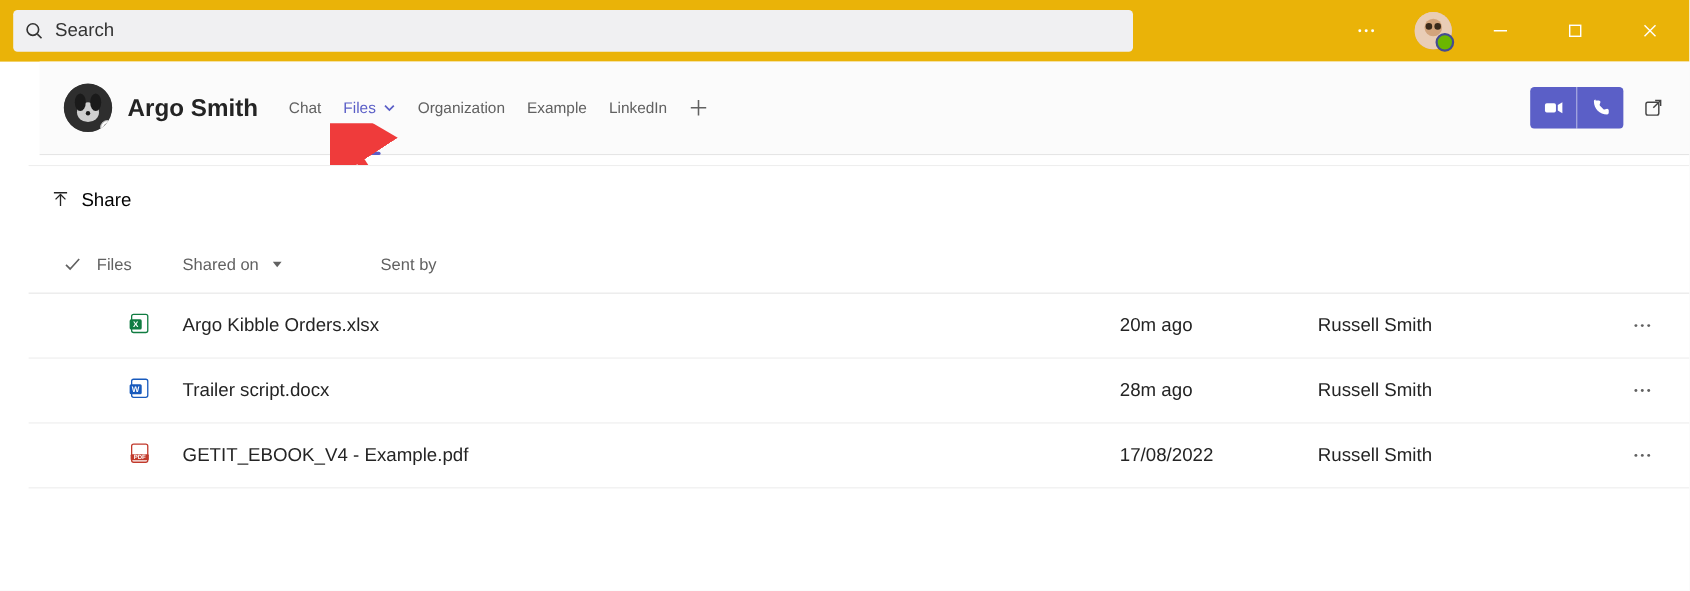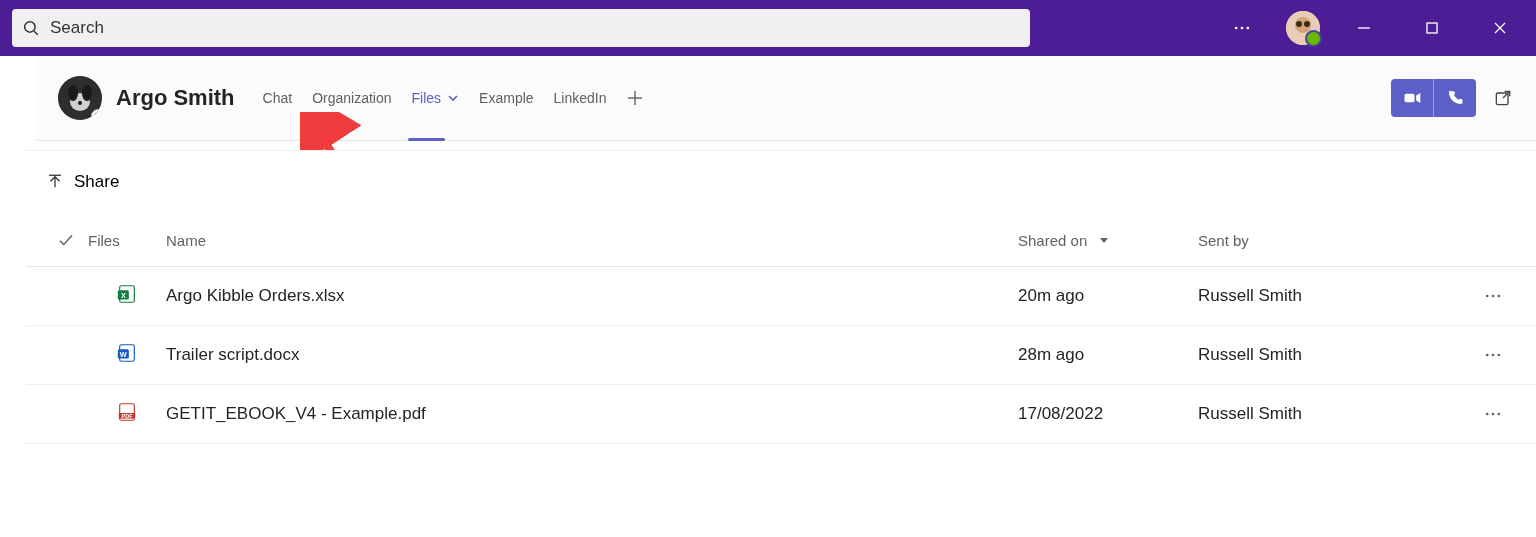--- a/index.html
+++ b/index.html
@@ -1,17 +1,17 @@
 <!DOCTYPE html>
 <html><head>
 <meta charset="utf-8">
 <style>
   html,body{margin:0;padding:0;font-family:"Segoe UI",Arial,sans-serif;background:#f5f5f5;}
   .root{width:1536px;height:537px;background:#fff;position:relative;overflow:hidden;}
-  .titlebar{background:#4c1d95;height:56px;display:flex;align-items:center;padding:0 12px;color:#fff;}
+  .titlebar{background:#eab308;height:56px;display:flex;align-items:center;padding:0 12px;color:#fff;}
   .searchbox{flex:0 0 auto;width:1018px;height:38px;background:#f0f0f2;border-radius:4px;display:flex;align-items:center;color:#2b2b2b;margin-right:auto;}
   .searchbox svg{margin:0 8px 0 10px;flex:0 0 auto;}
   .search-input{flex:1;border:none;background:transparent;font-size:17px;color:#2b2b2b;outline:none;}
   .search-input::placeholder{color:#333;}
   .title-icons{display:flex;align-items:center;gap:20px;color:#fff;}
   .title-icons .tbtn{width:48px;height:48px;display:flex;align-items:center;justify-content:center;cursor:pointer;}
   .avatar-top{width:34px;height:34px;border-radius:50%;background:linear-gradient(135deg,#f1d4c1,#c1906a);position:relative;flex:0 0 auto;display:flex;align-items:center;justify-content:center;}
   .avatar-top .presence{position:absolute;right:-2px;bottom:-2px;width:13px;height:13px;border-radius:50%;background:#6bb700;border:2px solid #444B91;}
   .chat-header{height:84px;border-bottom:1px solid #e5e5e5;display:flex;align-items:center;padding:0 18px 0 22px;background:#fbfbfb;margin-left:36px;}
   .chat-avatar{width:44px;height:44px;border-radius:50%;background:linear-gradient(135deg,#3a3a3a,#6a6a6a);position:relative;margin-right:14px;display:flex;align-items:center;justify-content:center;overflow:hidden;}
@@ -104,29 +104,29 @@
           <ellipse cx="29" cy="17" rx="5" ry="8" fill="#1a1a1a"></ellipse>
           <circle cx="22" cy="27" r="2" fill="#1a1a1a"></circle>
         </svg>
     <span class="presence"></span>
   </div>
   <div class="contact-name">Argo Smith</div>
   <div class="tabs">
     <div class="tab">
           <span>Chat</span>
         </div>
-    <div class="tab">
-          <span>Organization</span>
-        </div>
     <div class="tab active">
       <span>Files</span>
       <svg class="chev" width="12" height="12" viewBox="0 0 12 12" fill="none" stroke="#5B5FC7" stroke-width="1.6">
             <polyline points="2,4 6,8 10,4"></polyline>
           </svg>
     </div>
+    <div class="tab">
+          <span>Organization</span>
+        </div>
     <div class="tab">
           <span>Example</span>
         </div>
     <div class="tab">
           <span>LinkedIn</span>
         </div>
     <div class="plus-tab">
       <svg width="16" height="16" viewBox="0 0 16 16" stroke="#616161" stroke-width="1.4">
             <line x1="8" y1="1" x2="8" y2="15"></line>
             <line x1="1" y1="8" x2="15" y2="8"></line>
@@ -175,21 +175,20 @@
         </svg>
     <span>Share</span>
   </div>
   <div class="list-header">
     <div class="col-check">
           <svg width="18" height="18" viewBox="0 0 24 24" fill="none" stroke="#616161" stroke-width="2">
             <polyline points="4,13 9,18 20,6"></polyline>
           </svg>
         </div>
     <div class="col-type"><span class="hdr-click">Files</span></div>
-    <div class="col-name"><span class="hdr-click">Name</span></div>
     <div class="col-shared"><span class="hdr-click"><span>Shared on</span>&nbsp;<svg width="10" height="10" viewBox="0 0 10 10" fill="#616161">
               <polygon points="1,3 9,3 5,8"></polygon>
             </svg></span></div>
     <div class="col-sent"><span class="hdr-click">Sent by</span></div>
     <div class="col-more"></div>
   </div>
   <div id="file-rows">
         <div class="row">
           <div class="col-check"></div>
           <div class="col-type">

